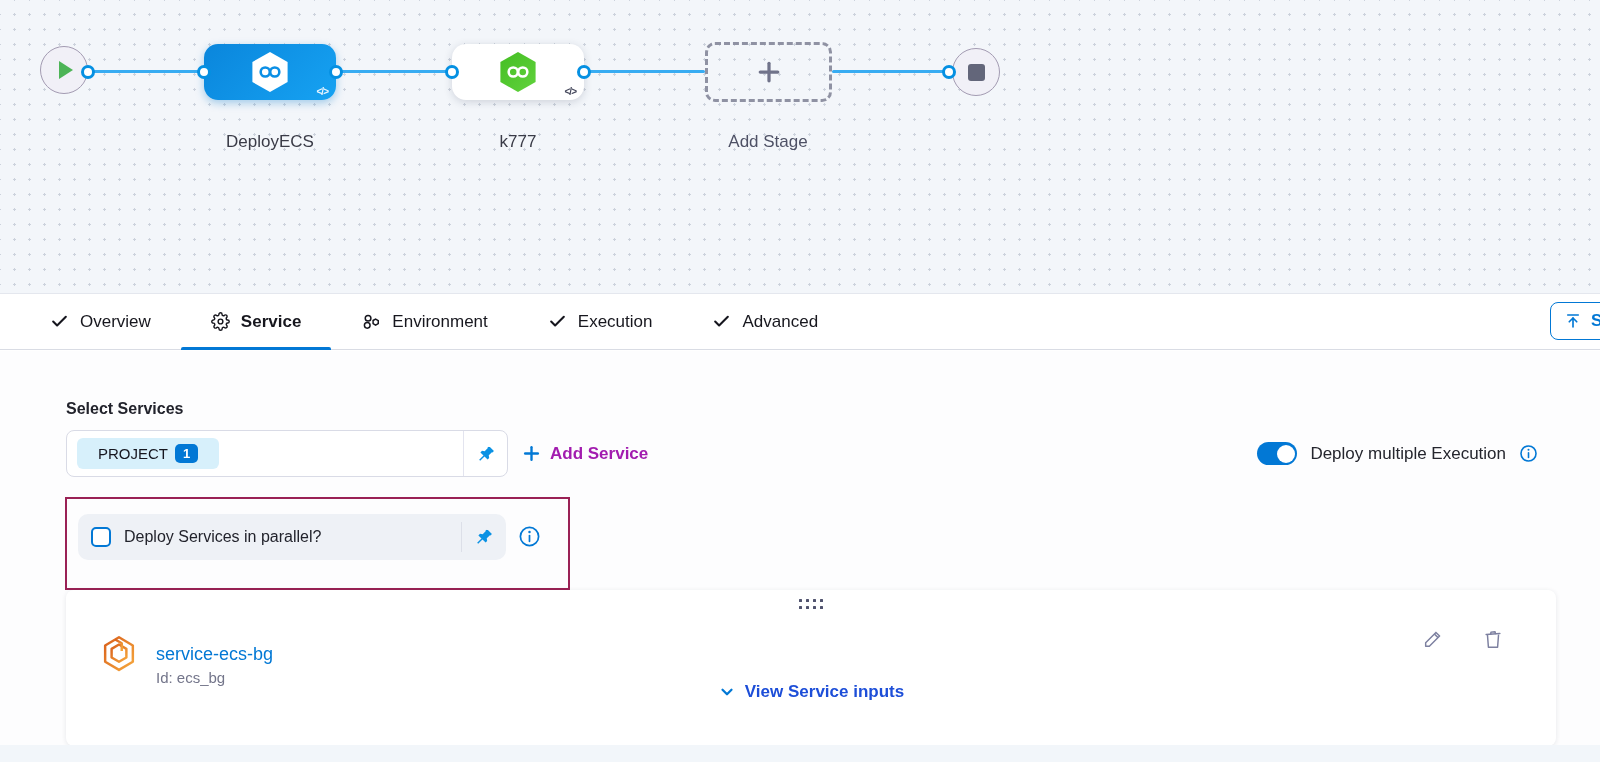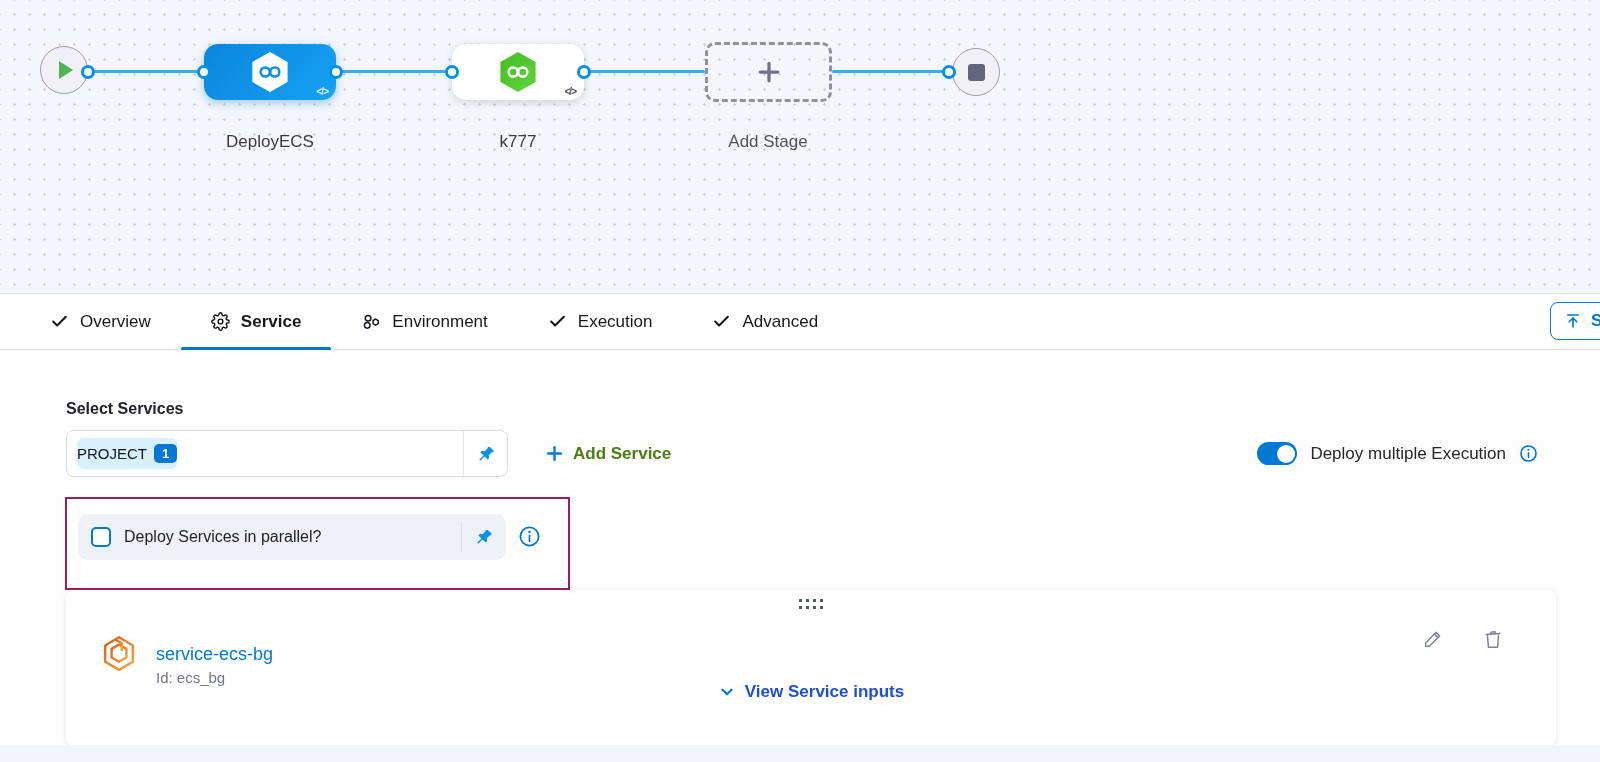--- a/index.html
+++ b/index.html
@@ -56,27 +56,27 @@
     padding:0 13px; cursor:pointer; }
 
   
   .content { position:absolute; left:0; top:351px; width:1600px; height:411px; background:#fdfdfe; }
   .bottom-bg { position:absolute; left:0; top:394px; width:1600px; height:17px; background:#f2f6fa; }
   .sect-label { position:absolute; left:66px; top:49px; font-size:16px; font-weight:600; color:#22232c; }
   .select-input { position:absolute; left:66px; top:79px; width:442px; height:47px; background:#fff;
     border:1px solid #d9dbe6; border-radius:8px; display:flex; align-items:center; }
   .tag-wrap { flex:1; display:flex; align-items:center; padding-left:10px; }
   .tag { display:flex; align-items:center; gap:7px; background:#d7f0fb; border-radius:6px;
-    padding:6px 0; font-size:15px; color:#16161f; cursor:pointer; }
+    padding:6px 21px; font-size:15px; color:#16161f; cursor:pointer; }
   .tag-count { background:#0278d5; color:#fff; font-size:13px; font-weight:700;
     border-radius:5px; padding:2px 8px; }
   .pin-cell { width:44px; align-self:stretch; border-left:1px solid #e3e4ef;
     display:flex; align-items:center; justify-content:center; cursor:pointer; }
-  .add-service { position:absolute; left:545px; top:79px; height:47px; display:flex;
-    align-items:center; gap:9px; color:#4d7c0f; font-size:17px; font-weight:700; cursor:pointer; }
+  .add-service { position:absolute; left:522px; top:79px; height:47px; display:flex;
+    align-items:center; gap:9px; color:#a21caf; font-size:17px; font-weight:700; cursor:pointer; }
   .multi-wrap { position:absolute; right:62px; top:79px; height:47px; display:flex;
     align-items:center; gap:13px; }
   .toggle { width:40px; height:23px; border-radius:12px; background:#0278d5; position:relative; cursor:pointer; }
   .toggle .knob { position:absolute; right:2.5px; top:2.5px; width:18px; height:18px;
     border-radius:50%; background:#fff; }
   .multi-label { font-size:17px; color:#25262e; }
   .hl-box { position:absolute; left:65px; top:146px; width:505px; height:93px;
     border:2.5px solid #9a2155; }
   .parallel-field { position:absolute; left:78px; top:163px; width:428px; height:46px;
     background:#eef1f6; border-radius:10px; display:flex; align-items:center; }

